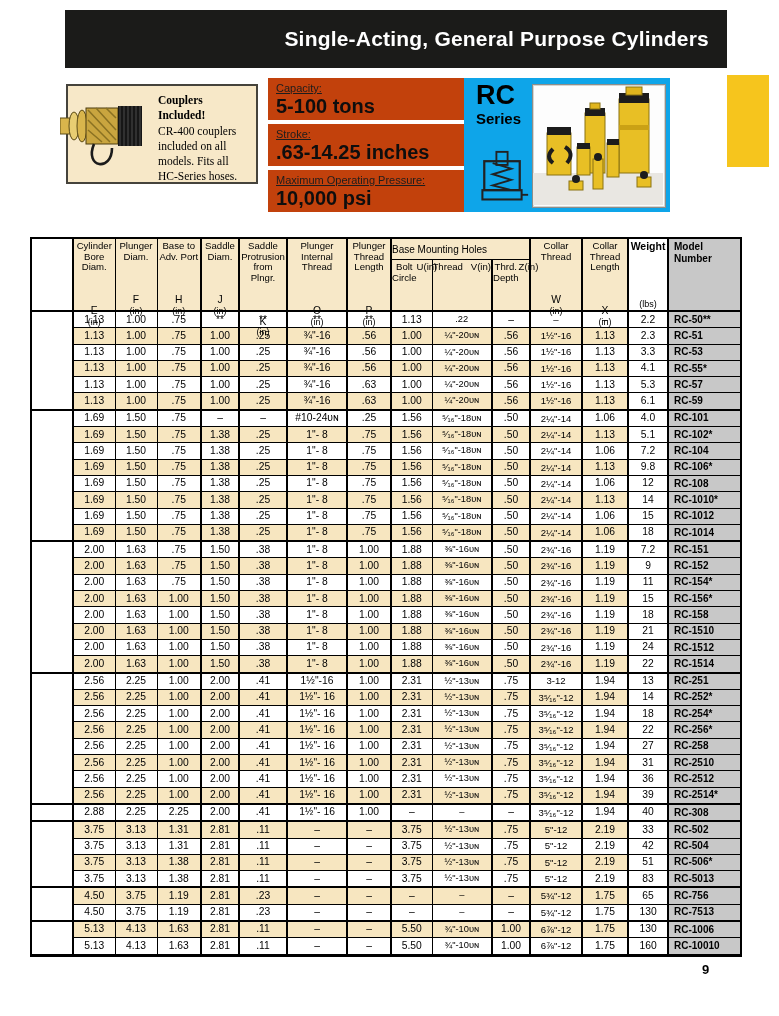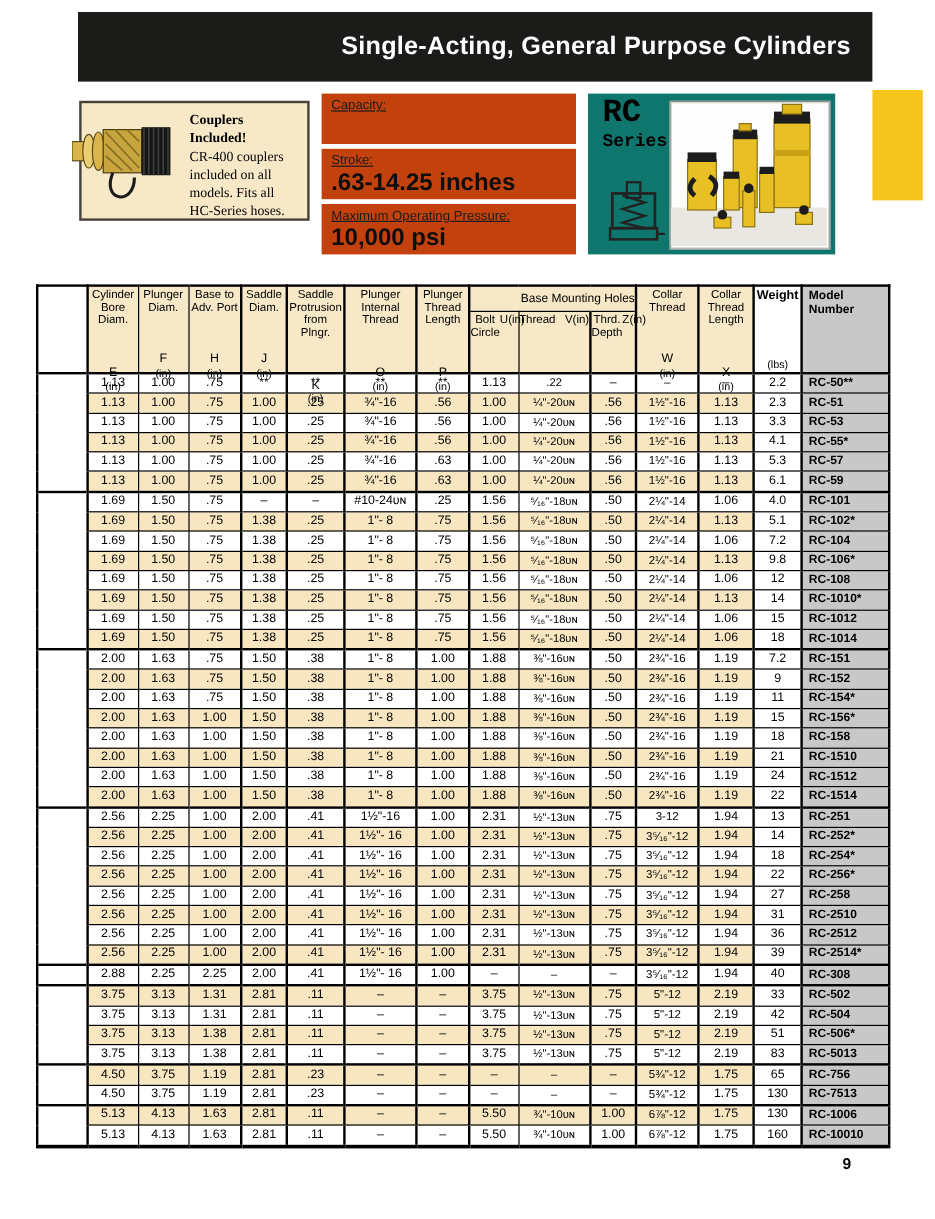--- a/index.html
+++ b/index.html
@@ -22,21 +22,21 @@
 
   
   .spec{position:absolute;left:268px;width:212px;background:#c2410c;padding:4px 8px 3px 8px;box-sizing:border-box;}
   .spec .lab{font-size:11px;color:#1d1d1d;text-decoration:underline;}
   .spec .val{font-size:20px;font-weight:bold;color:#0e0e0e;margin-top:1px;}
   #spec0{top:78px;height:42px;}
   #spec1{top:124px;height:42px;}
   #spec2{top:170px;height:42px;}
 
   
-  .rcbox{position:absolute;left:490px;top:78px;width:206px;height:134px;background:#0f766e;font-family:Liberation Mono, monospace;}
+  .rcbox{position:absolute;left:464px;top:78px;width:206px;height:134px;background:#0ea5e9;}
   .rcbox .rc{position:absolute;left:12px;top:4px;font-size:27px;font-weight:bold;line-height:1;}
   .rcbox .seriesword{position:absolute;left:12px;top:32px;font-size:15px;font-weight:bold;}
   .schematic{position:absolute;left:10px;top:72px;}
   .photo{position:absolute;left:68px;top:6px;width:132px;height:122px;background:#fdfdfd;
          border:1px solid #8e8e8a;box-shadow:inset 0 0 0 1px #d6d6d2;}
 
   
   .tblwrap{position:absolute;left:30px;top:237px;}
   table{border-collapse:collapse;table-layout:fixed;width:710px;}
   col.w-spacer{width:42px;} col.w-e{width:42px;} col.w-f{width:42px;} col.w-h{width:44px;}
@@ -77,21 +77,21 @@
   thead th.c-u2,thead th.c-v2,thead th.c-z2{border-top:none;}
   thead th.c-wt{background:#fff;}
   thead th.c-model{background:#c8c8c8;border-right:2.5px solid #000;}
   .hc{display:flex;flex-direction:column;justify-content:space-between;height:71px;
       font-size:9.6px;line-height:1.12;padding-top:2px;box-sizing:border-box;text-align:center;gap:32px;}
   .hc .bot{padding-bottom:1px;}
   .hc .letter{font-size:10.3px;display:block;}
   .hc .unit{font-size:9px;display:block;}
   .hc2{display:flex;flex-direction:row;justify-content:space-between;height:49px;
        font-size:9.6px;line-height:1.12;padding-top:2px;box-sizing:border-box;text-align:center;}
-  th.bmh{height:20px;font-size:10px;text-align:right;vertical-align:middle;
+  th.bmh{height:20px;font-size:10px;text-align:left;vertical-align:middle;
          border-bottom:1px solid #000;}
   .wt-head{font-weight:bold;font-size:10.5px;}
   .model-head{text-align:left;padding:2px 0 0 5px;font-weight:bold;font-size:10px;line-height:1.15;}
 
   .pagenum{position:absolute;left:702px;top:962px;font-size:13px;font-weight:bold;}
 </style>
 </head>
 <body>
 
 <div id="page">
@@ -114,20 +114,21 @@
       <path d="M34 54 C 24 78, 52 82, 52 58" stroke="#1b1b1b" stroke-width="2.6" fill="none"></path>
     </svg>
     <div class="txt">
       <b>Couplers Included!</b>
       <span>CR-400 couplers included on all models. Fits all HC-Series hoses.</span>
     </div>
   </div>
 
   <div class="spec" id="spec0">
     <div class="lab">Capacity:</div>
+    <div class="val">5-100 tons</div>
   </div>
   <div class="spec" id="spec1">
     <div class="lab">Stroke:</div>
     <div class="val">.63-14.25 inches</div>
   </div>
   <div class="spec" id="spec2">
     <div class="lab">Maximum Operating Pressure:</div>
     <div class="val">10,000 psi</div>
   </div>
 

